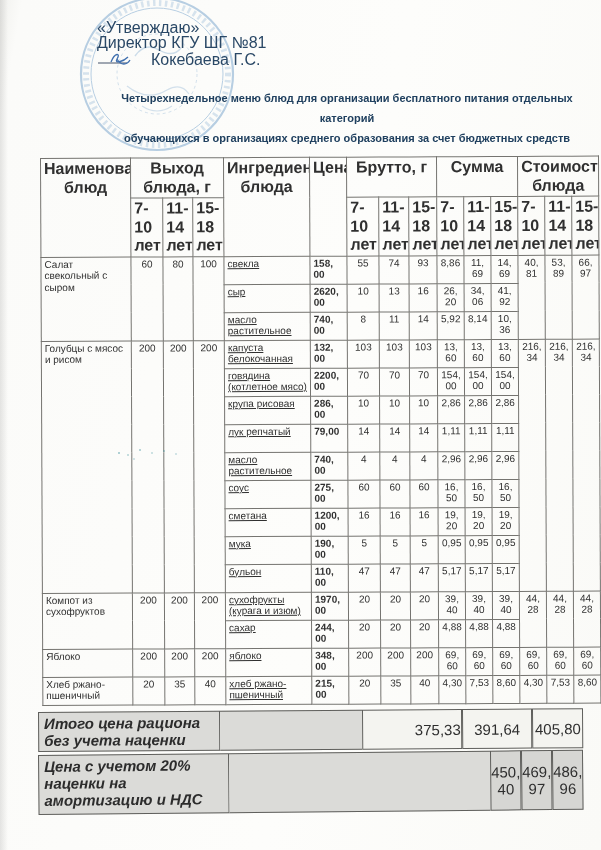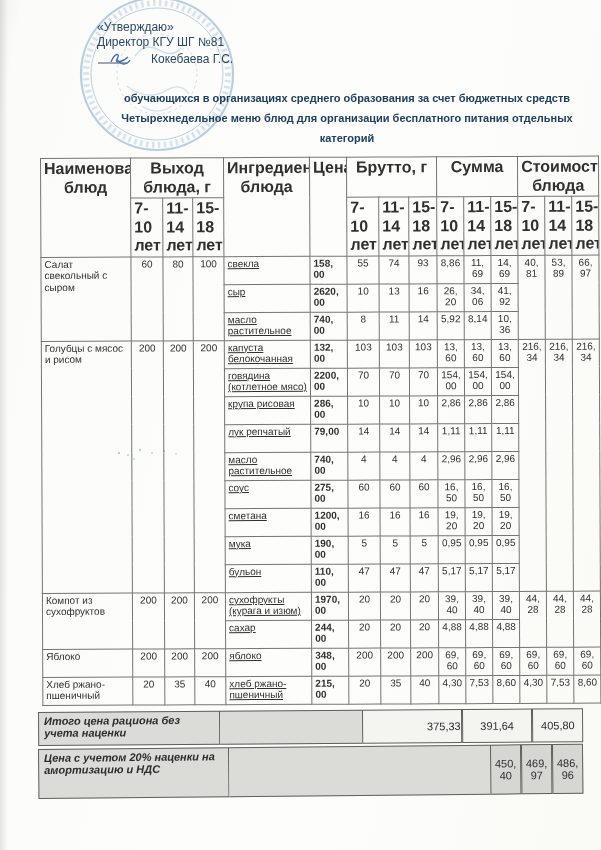--- a/index.html
+++ b/index.html
@@ -17,21 +17,21 @@
     position:absolute; left:0; top:0; width:8px; height:100%;
     background:linear-gradient(to right, rgba(80,80,80,.14), rgba(80,80,80,0));
   }
   
   .stamp {
     position:absolute; left:57px; top:-6px; width:200px; height:170px;
     pointer-events:none;
   }
   .approval {
     position:relative; margin:0; padding:20px 0 0 97px;
-    font-size:12px; line-height:15px; color:#2a4866;
+    font-size:16px; line-height:15px; color:#2a4866;
   }
   .approval .sig-row { display:flex; align-items:flex-end; gap:2px; }
   .approval .sig-row svg { margin-bottom:1px; }
   .doc-title {
     position:relative; margin:21px 0 0 97px; width:500px;
     text-align:center; font-weight:bold; font-size:11px; line-height:20px;
     color:#20405f;
   }
   .doc-subtitle {
     margin:13px 0 0 45px; font-weight:bold; font-size:11px; color:#2e3c4d;
@@ -53,21 +53,21 @@
   td.c-name  { text-align:left; }
   td.c-out   { text-align:center; }
   td.c-ing   { text-align:left;text-decoration:underline; }
   td.c-price { text-align:left;font-weight:bold; }
   td.c-brutto{ text-align:center; }
   td.c-sum   { text-align:center; }
   td.c-cost  { text-align:center; }
   td.vbottom { vertical-align:bottom; }
   table.menu tbody tr { height:28px; }
   
-  .totals { margin:6px 0 0 38px; width:545px; font-size:11px; }
+  .totals { margin:6px 0 0 38px; width:545px; font-size:15px; }
   .frow {
     display:flex; align-items:stretch;
     font-weight:bold; font-style:italic; color:#2c2c2c;
   }
   .frow1 { transform:rotate(-0.4deg); transform-origin:left top; min-height:34px; }
   .frow2 { margin-top:3px; transform:rotate(-0.55deg); transform-origin:left top; min-height:37px; }
   .flabel {
     background:#dbdbd8; border:1px solid #5f5f5c; padding:2px 5px;
     box-sizing:border-box;
   }
@@ -123,22 +123,22 @@
     <div class="sig-row">
       <svg width="52" height="16" viewBox="0 0 52 16">
         <path d="M1,13 L30,13" stroke="#44526b" stroke-width="1" fill="none"></path>
         <path d="M14,12 C18,2 24,3 20,9 C17,14 26,12 31,7 M20,9 C24,16 30,15 33,10" fill="none" stroke="#3f6fae" stroke-width="1.3"></path>
       </svg>
       <span>Кокебаева Г.С.</span>
     </div>
   </div>
 
   <div class="doc-title">
+    <div>Четырехнедельное меню блюд для организации бесплатного питания отдельных категорий</div>
     <div>обучающихся в организациях среднего образования за счет бюджетных средств</div>
-    <div>Четырехнедельное меню блюд для организации бесплатного питания отдельных категорий</div>
   </div>
 
   <table class="menu">
     <colgroup>
       <col style="width:90px">
         <col style="width:32px">
         <col style="width:30px">
         <col style="width:31px">
       <col style="width:86px">
         <col style="width:37px">

